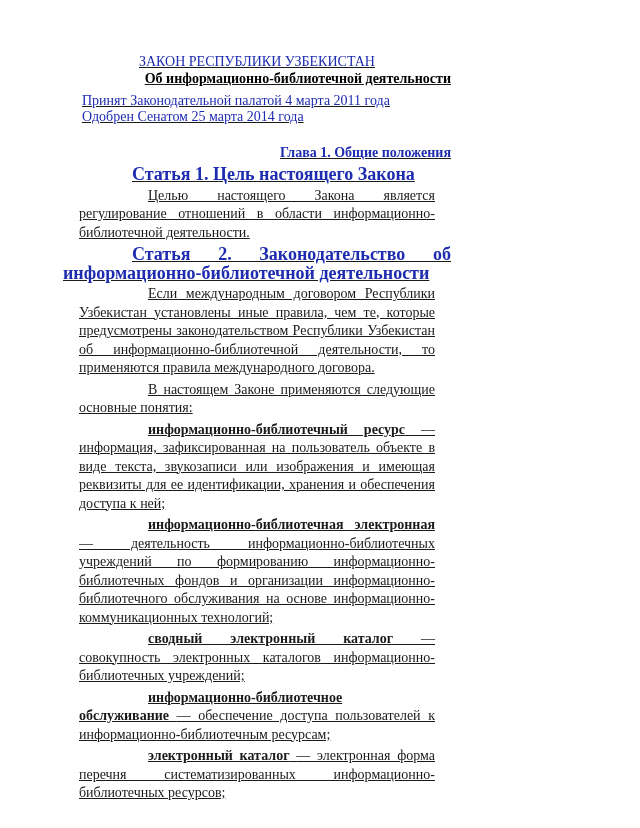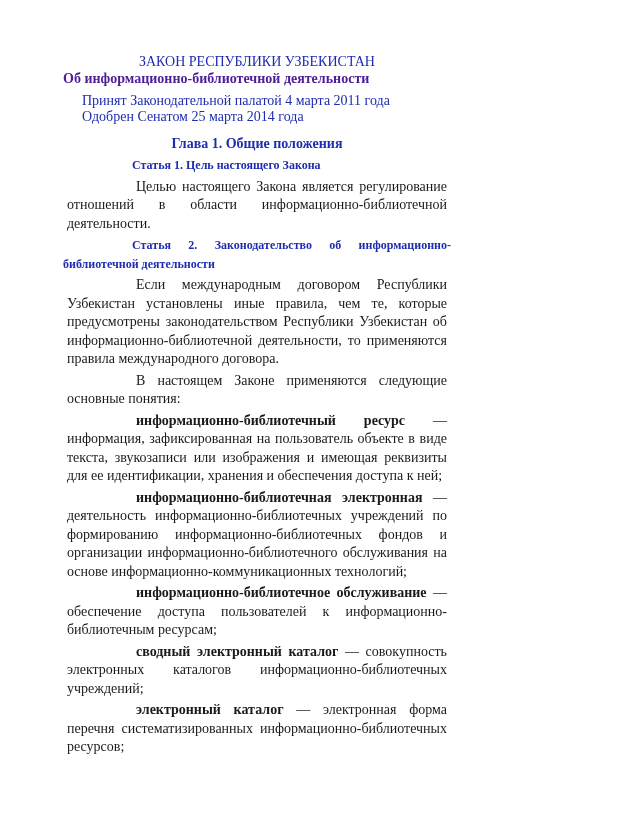--- a/index.html
+++ b/index.html
@@ -11,60 +11,61 @@
     position: relative;
     width: 514px;
     height: 828px;
     box-sizing: border-box;
     background: #ffffff;
     padding: 53px 63px 0 63px;
     font-family: "Liberation Serif", "DejaVu Serif", serif;
     font-size: 14px;
     color: #1a1a1a;
     overflow: hidden;
+    text-decoration: underline;
   }
   .doc-title-line1 {
     text-align: center;
     color: #1e2cb0;
     line-height: 17px;
     font-weight: normal;
   }
   .doc-title-line2 {
-    text-align: left;
-    color: #4c1d95;
+    text-align: right;
+    color: #000000;
     line-height: 17px;
     font-weight: bold;
   }
   .adopted-block {
     color: #1e2cb0;
-    margin: 6px 0 9px 19px;
+    margin: 6px 0 18px 19px;
     line-height: 16px;
   }
   .chapter-heading {
-    text-align: center;
+    text-align: right;
     color: #1e2cb0;
     font-weight: bold;
     font-size: 14px;
     line-height: 19px;
     margin: 6px 0 0 0;
   }
   .article-heading {
     color: #1e2cb0;
     font-weight: bold;
-    font-size: 12px;
+    font-size: 18px;
     text-align: justify;
     text-indent: 69px;
     line-height: 18.5px;
     margin: 3px 0;
   }
   p.body {
     text-align: justify;
     text-indent: 69px;
     line-height: 18.5px;
-    margin: 3px 4px;
+    margin: 3px 16px;
   }
   p.body .term {
     font-weight: bold;
   }
 </style>
 </head>
 <body>
 
 <div class="page">
 
@@ -84,20 +85,20 @@
   <div class="article-heading">Статья 2. Законодательство об информационно-библиотечной деятельности</div>
   <p class="body">Если международным договором Республики Узбекистан установлены иные правила, чем те, которые предусмотрены законодательством Республики Узбекистан об информационно-библиотечной деятельности, то применяются правила международного договора.</p>
 
   <p class="body">В настоящем Законе применяются следующие основные понятия:</p>
 
   <p class="body"><b class="term">информационно-библиотечный ресурс</b> <span>— информация, зафиксированная на пользователь объекте в виде текста, звукозаписи или изображения и имеющая реквизиты для ее идентификации, хранения и обеспечения доступа к ней;</span></p>
 
   <p class="body"><b class="term">информационно-библиотечная электронная</b> <span>— деятельность информационно-библиотечных учреждений по формированию информационно-библиотечных фондов и организации информационно-библиотечного обслуживания на основе информационно-коммуникационных технологий;</span></p>
 
 
+  <p class="body"><b class="term">сводный электронный каталог</b> <span>— совокупность электронных каталогов информационно-библиотечных учреждений;</span></p>
+
   <p class="body"><b class="term">информационно-библиотечное обслуживание</b> <span>— обеспечение доступа пользователей к информационно-библиотечным ресурсам;</span></p>
-
-  <p class="body"><b class="term">сводный электронный каталог</b> <span>— совокупность электронных каталогов информационно-библиотечных учреждений;</span></p>
 
 
   <p class="body"><b class="term">электронный каталог</b> <span>— электронная форма перечня систематизированных информационно-библиотечных ресурсов;</span></p>
 
 </div>
 
 </body></html>

